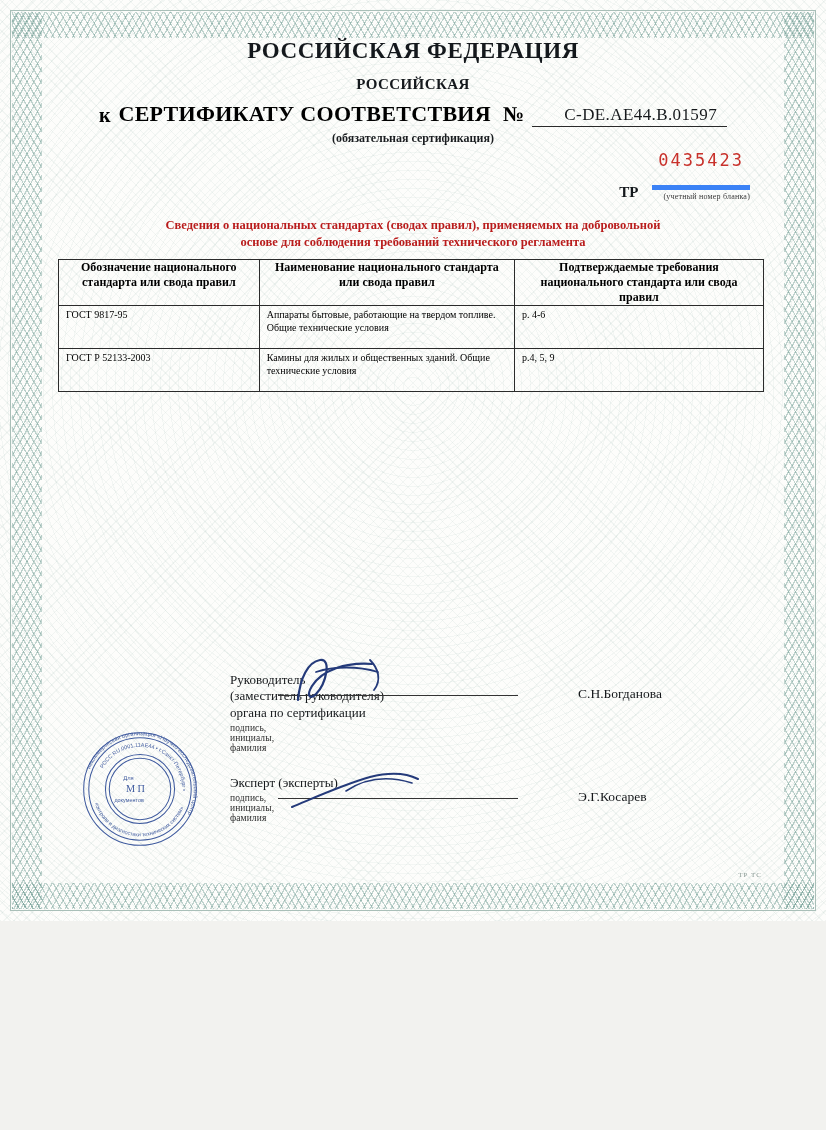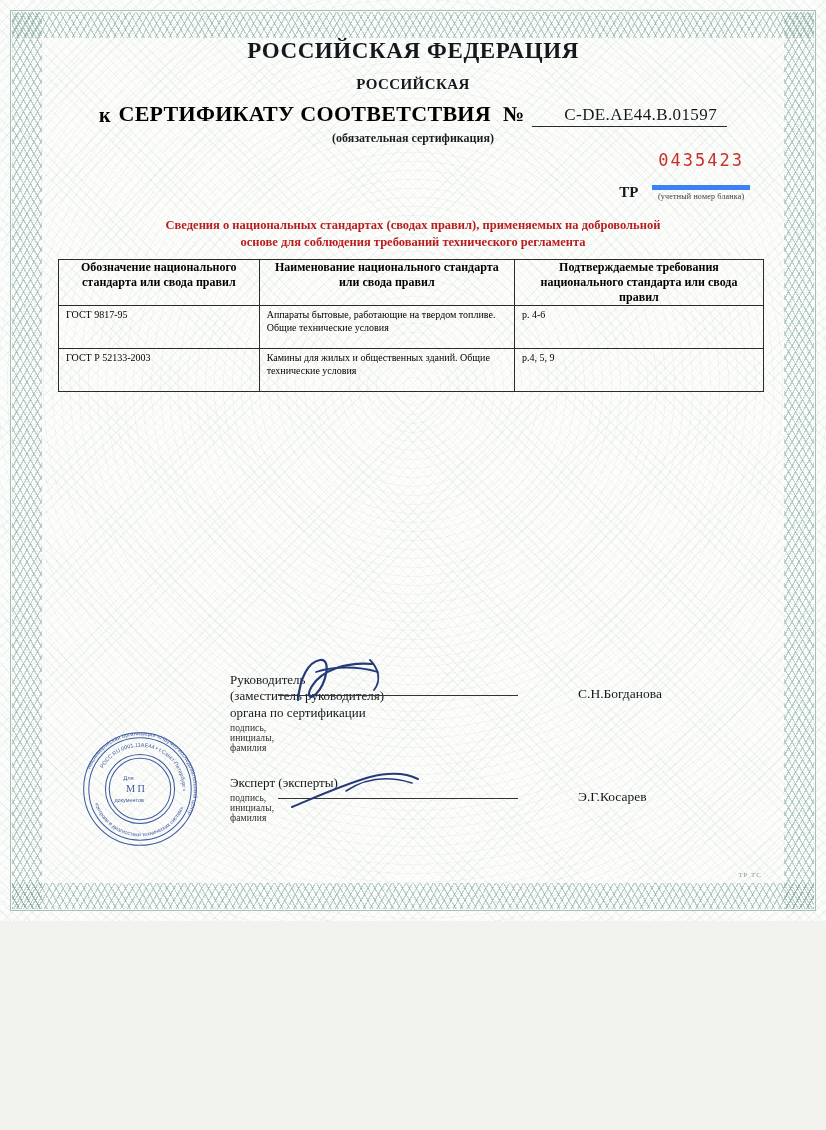--- a/index.html
+++ b/index.html
@@ -131,20 +131,21 @@
     letter-spacing: 2px;
     color: #c8312b;
     border-bottom: 5px solid #3b82f6;
     padding: 0 6px 15px 6px;
   }
   .tr-caption {
     font-size: 8px;
     color: #3a3a3a;
     margin-top: 2px;
     letter-spacing: 0.2px;
+    text-align: right;
   }
 
   .intro {
     text-align: center;
     font-size: 12.5px;
     font-weight: bold;
     line-height: 1.35;
     margin: 16px 12px 8px 12px;
     color: #b91c1c;
   }

